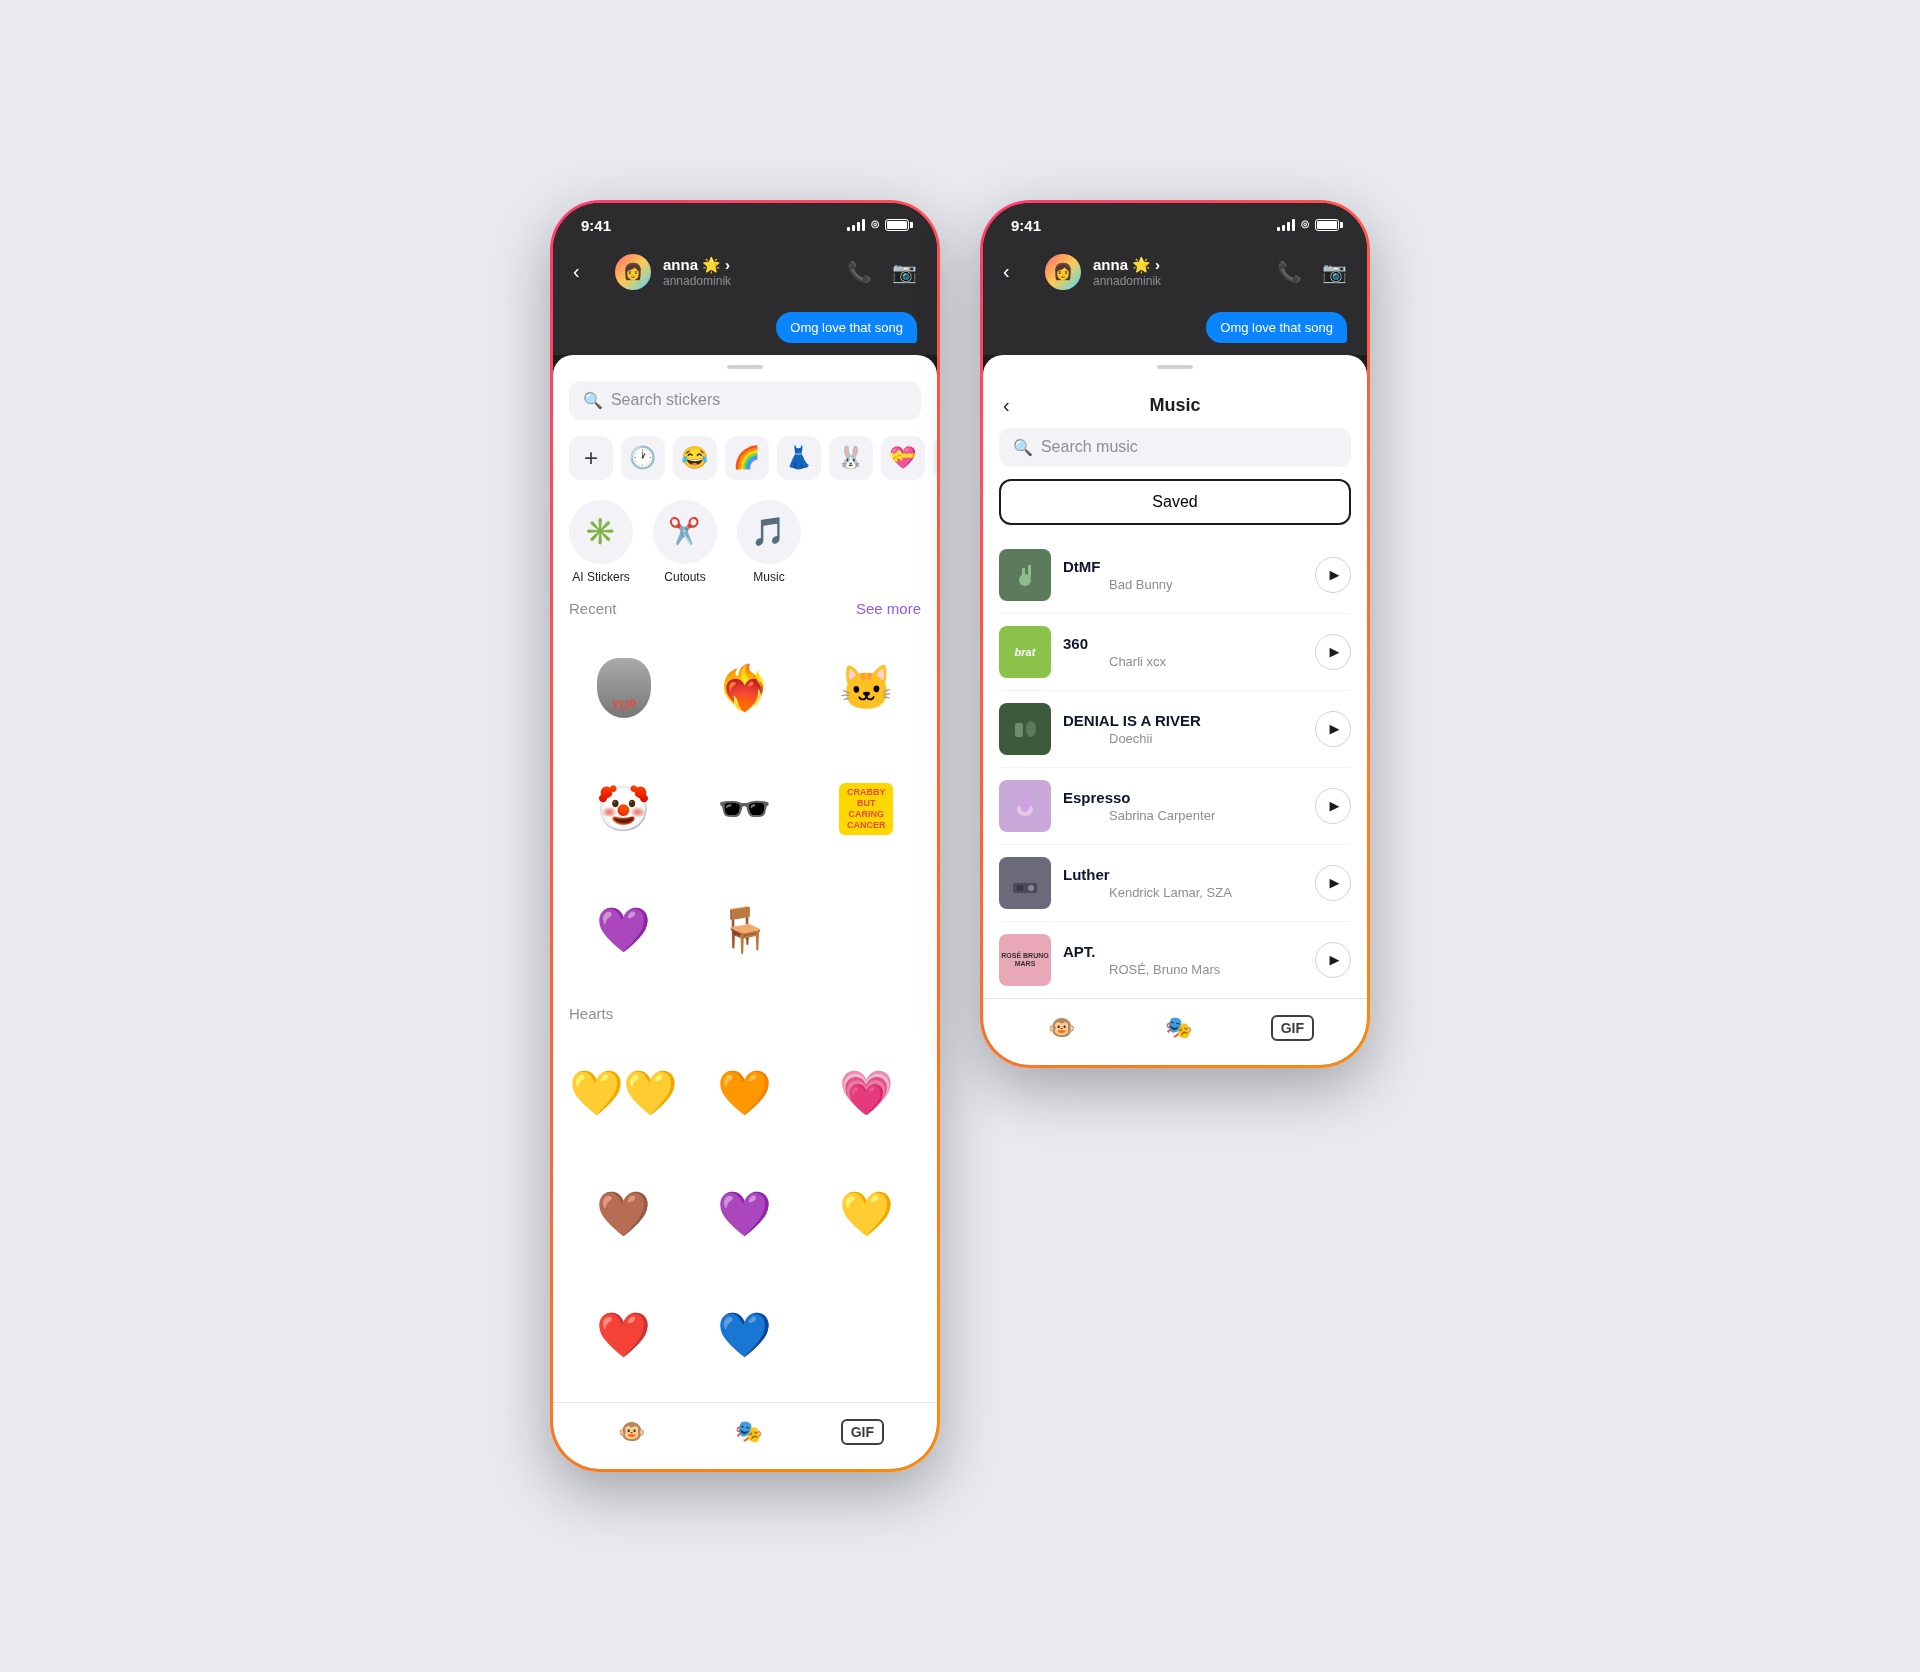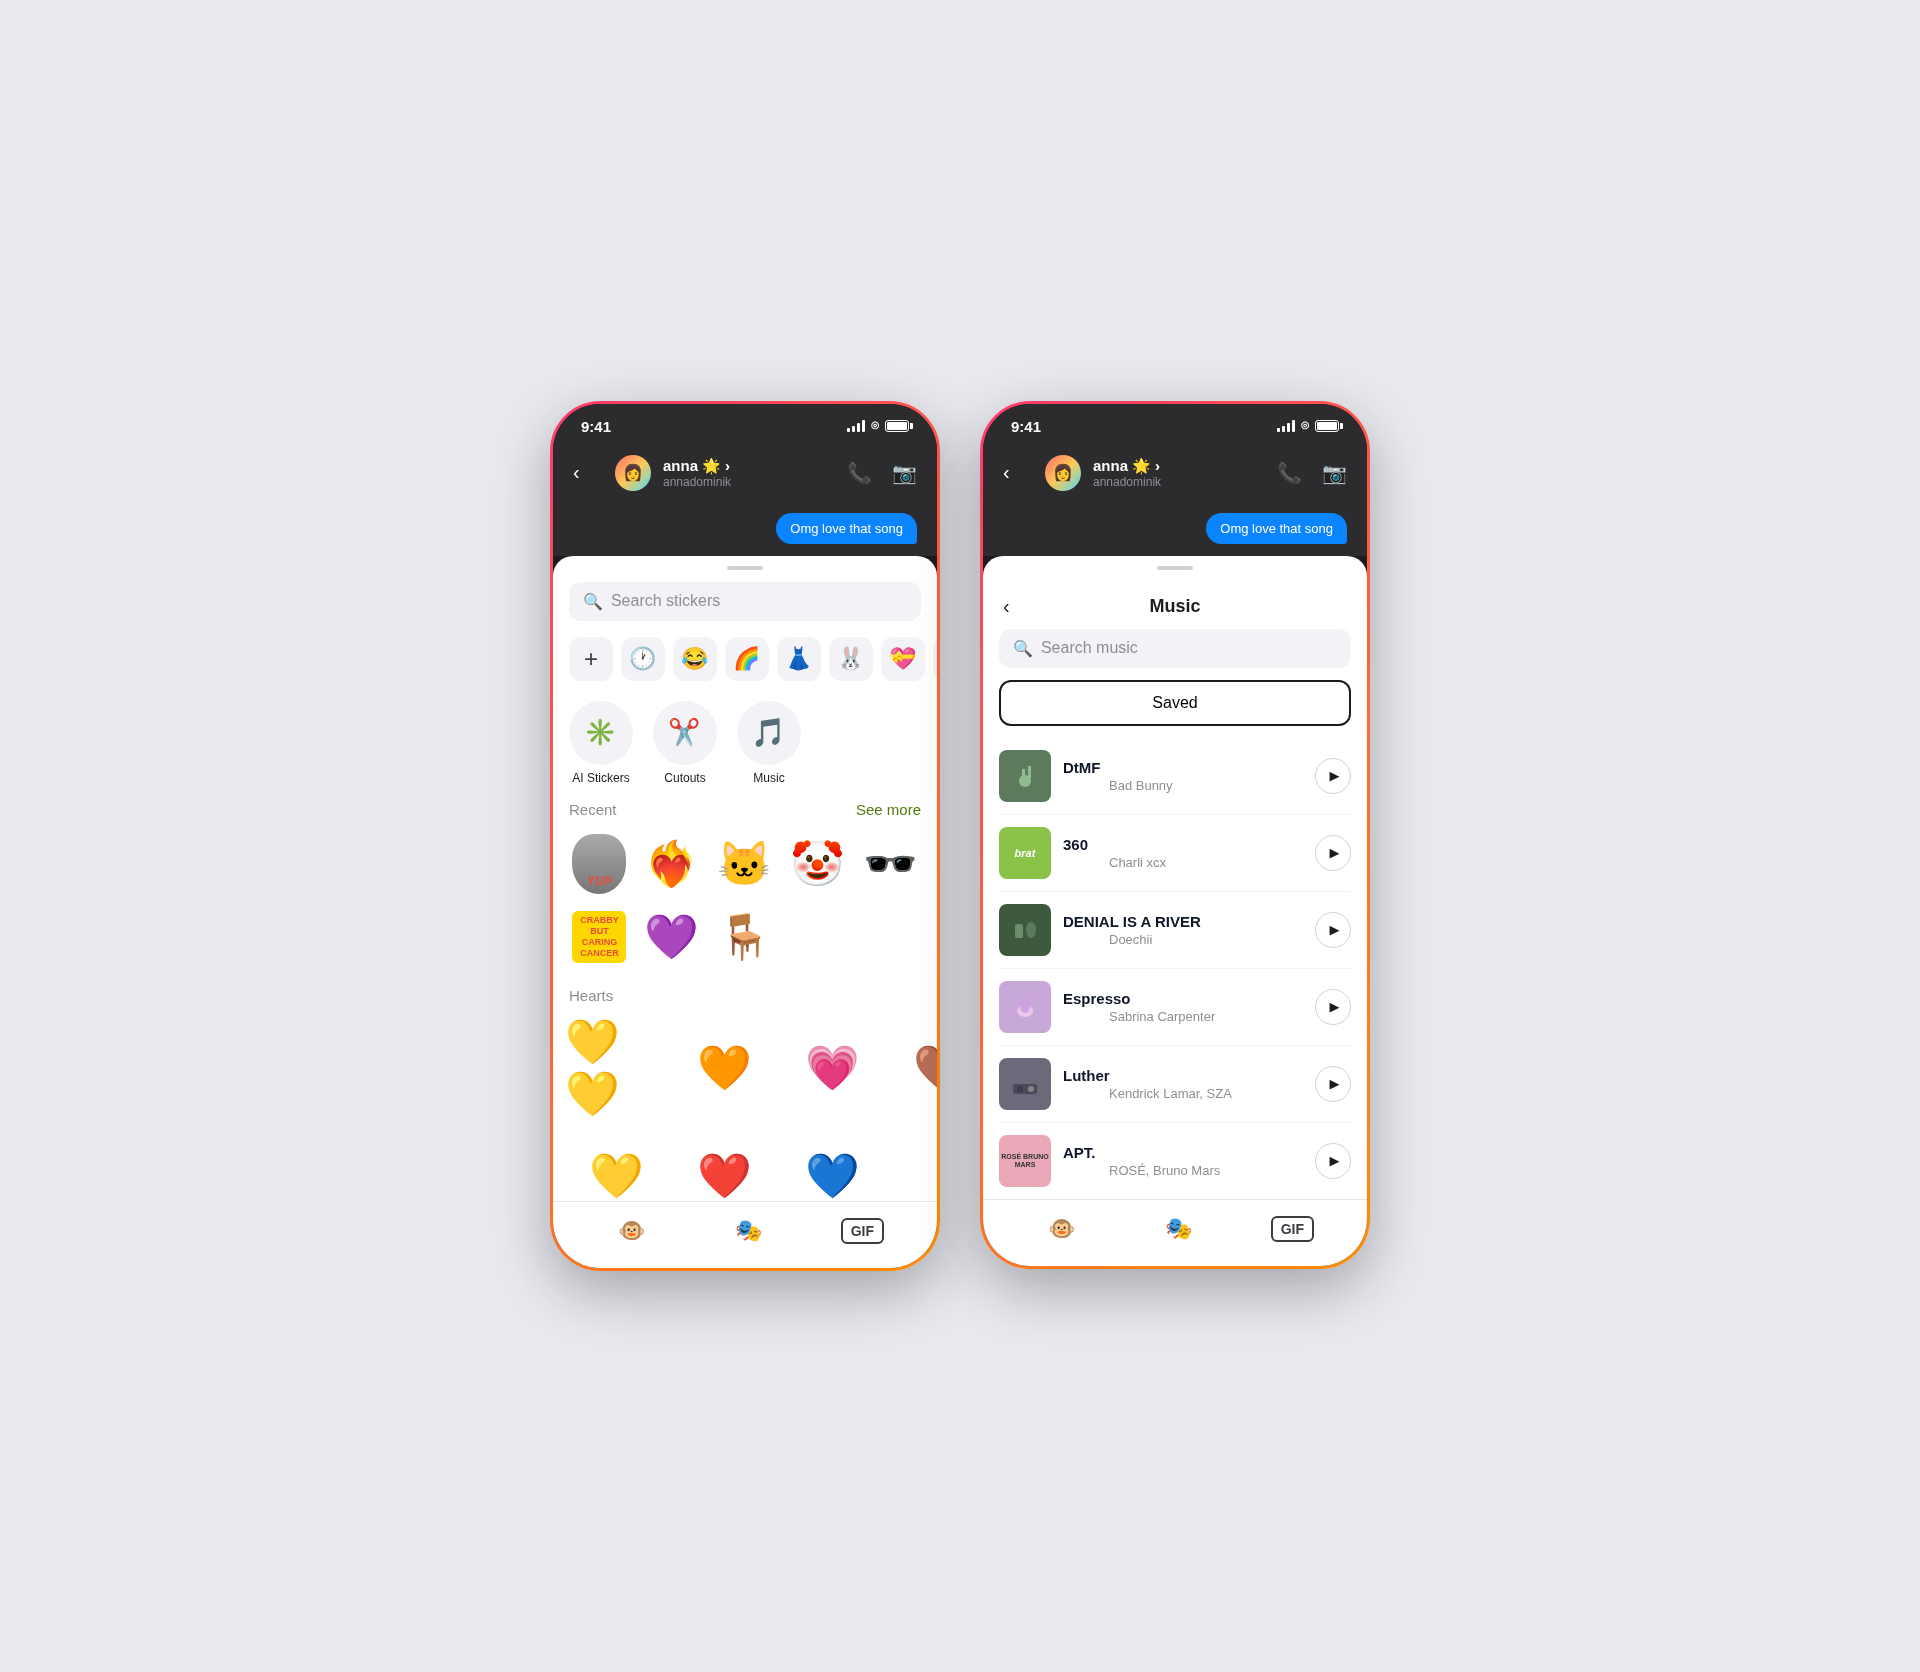--- a/index.html
+++ b/index.html
@@ -221,24 +221,24 @@
       color: #1c1c1e;
     }
     .section-header {
       display: flex;
       justify-content: space-between;
       align-items: center;
       padding: 8px 16px 4px;
       text-align: right;
     }
     .section-title { font-size: 15px; color: #8e8e93; font-weight: 400; }
-    .see-more { color: #4d7c0f; font-size: 15px; font-weight: 500; }
+    .see-more { color: #8b5cf6; font-size: 15px; font-weight: 500; }
     .sticker-grid {
       display: grid;
-      grid-template-columns: repeat(5, 1fr);
+      grid-template-columns: repeat(3, 1fr);
       padding: 8px 12px;
       gap: 4px;
     }
     .sticker-cell {
       aspect-ratio: 1;
       display: flex;
       align-items: center;
       justify-content: center;
       font-size: 44px;
       cursor: pointer;

